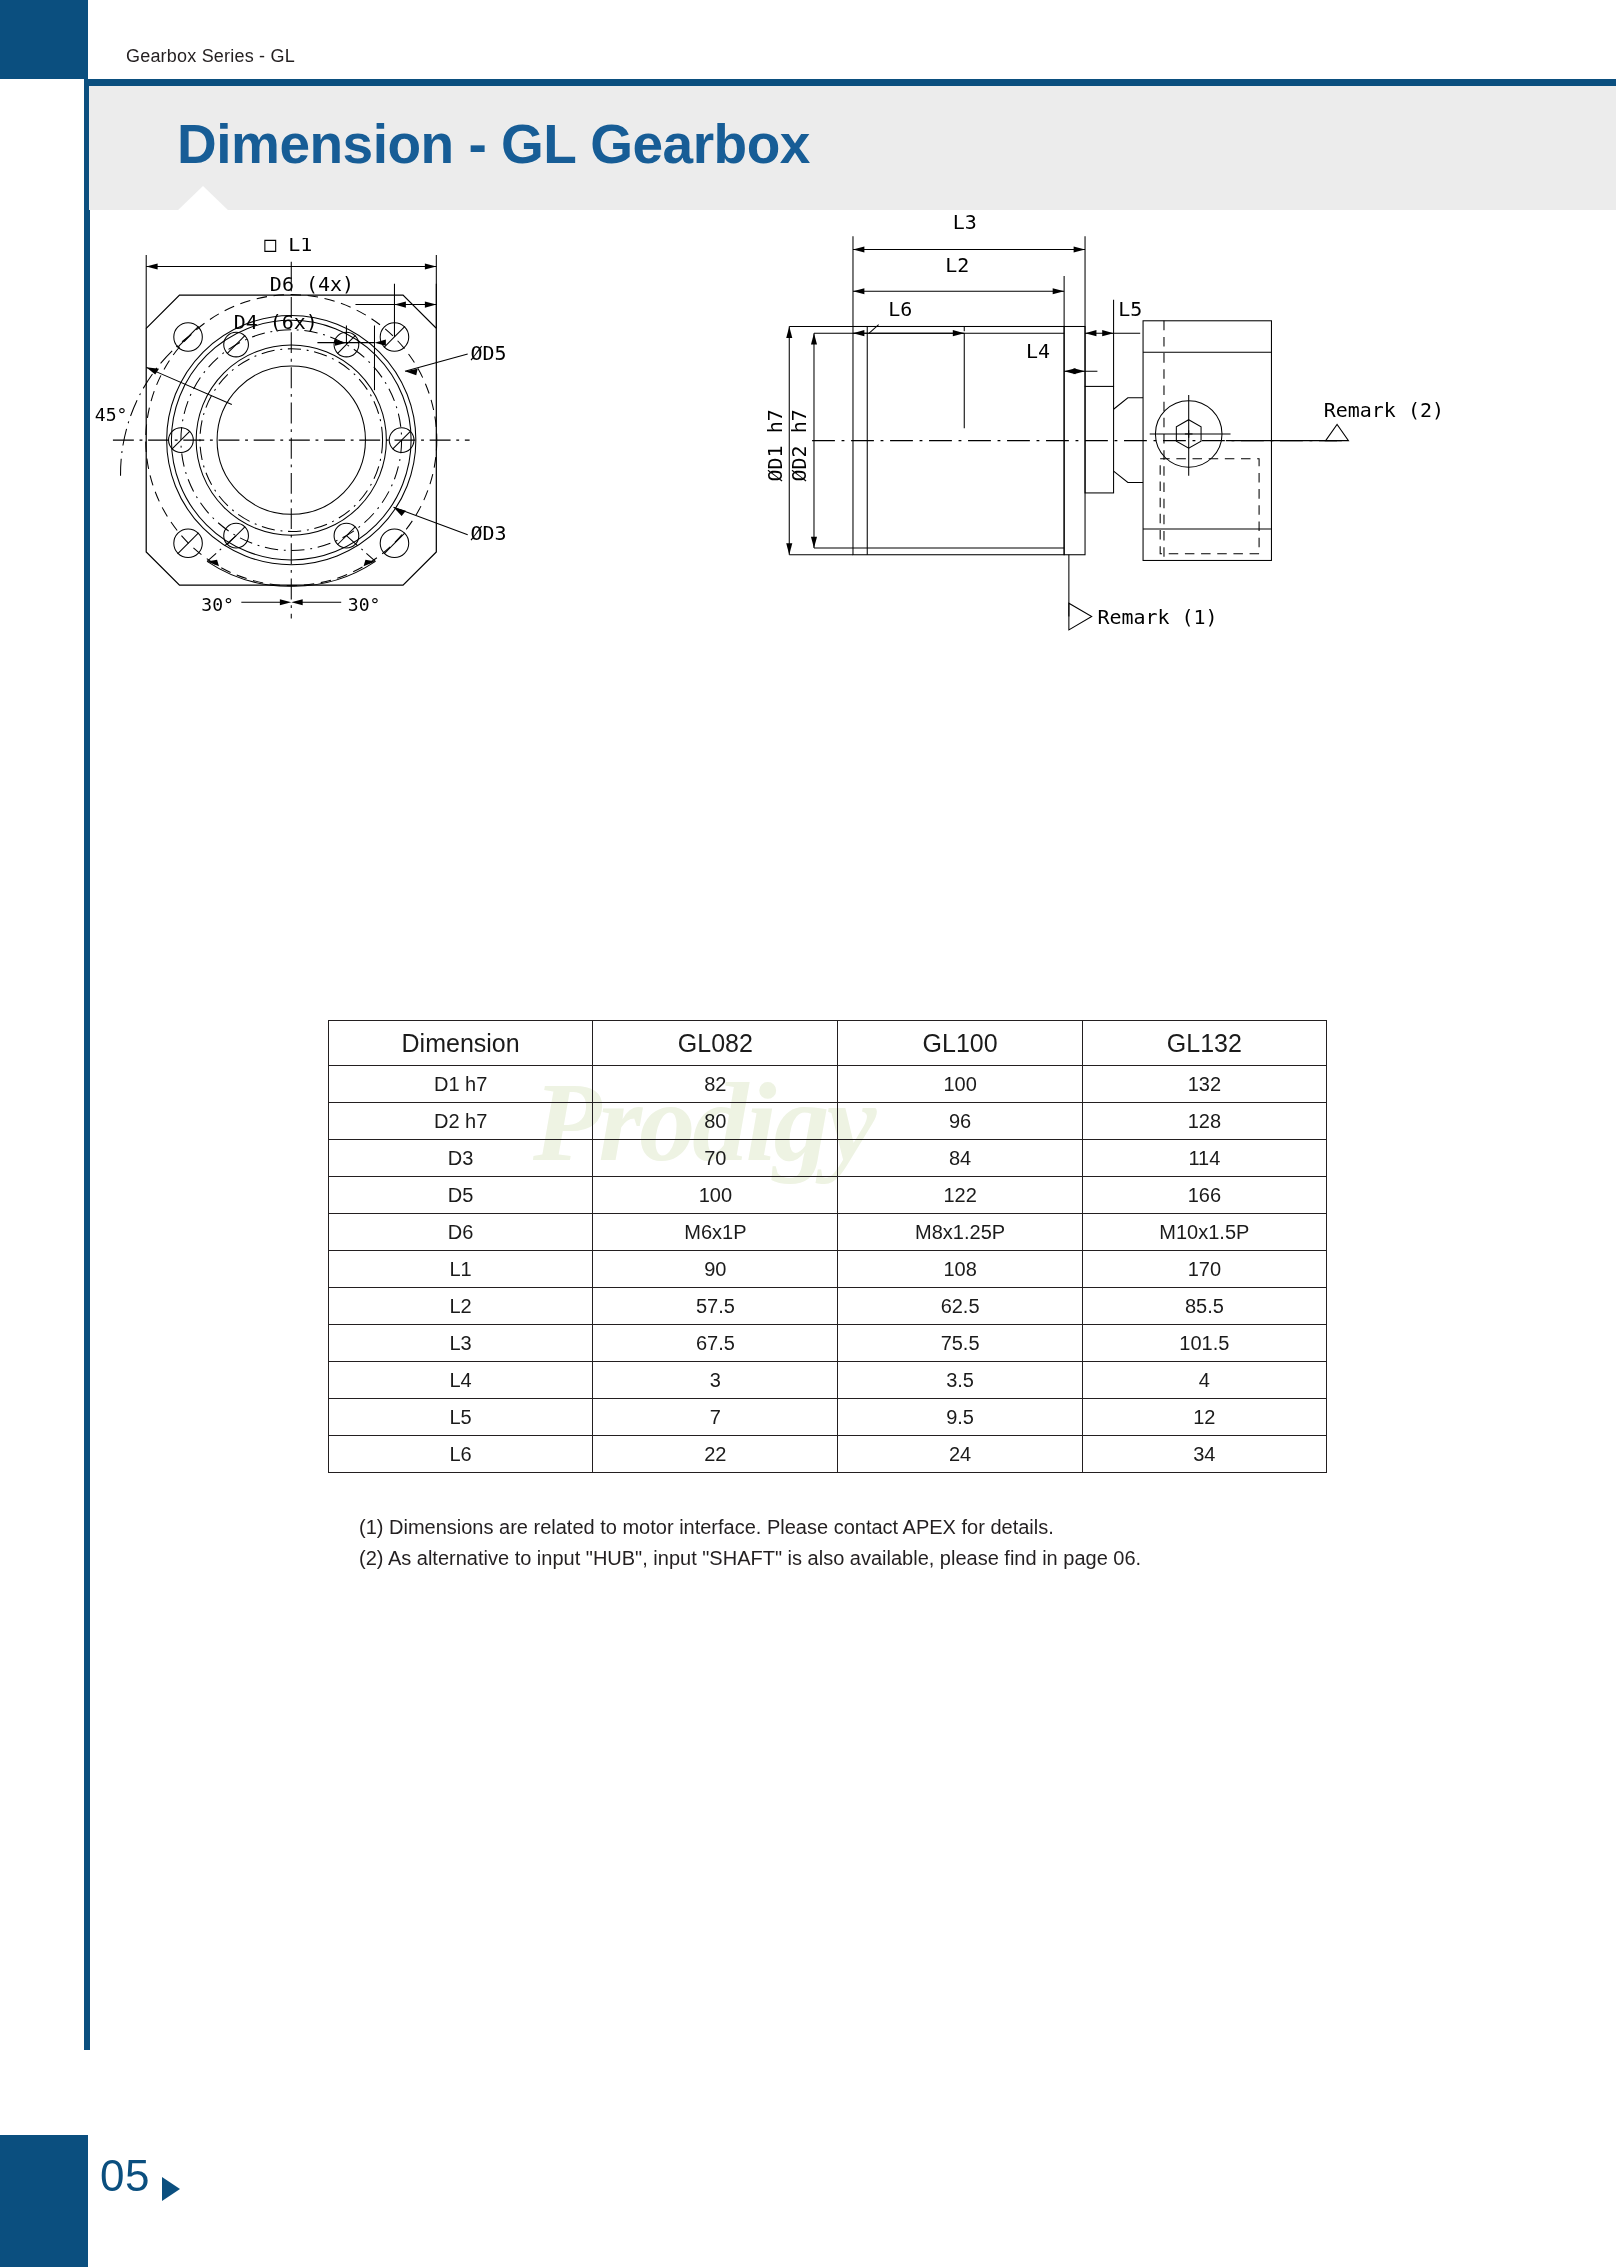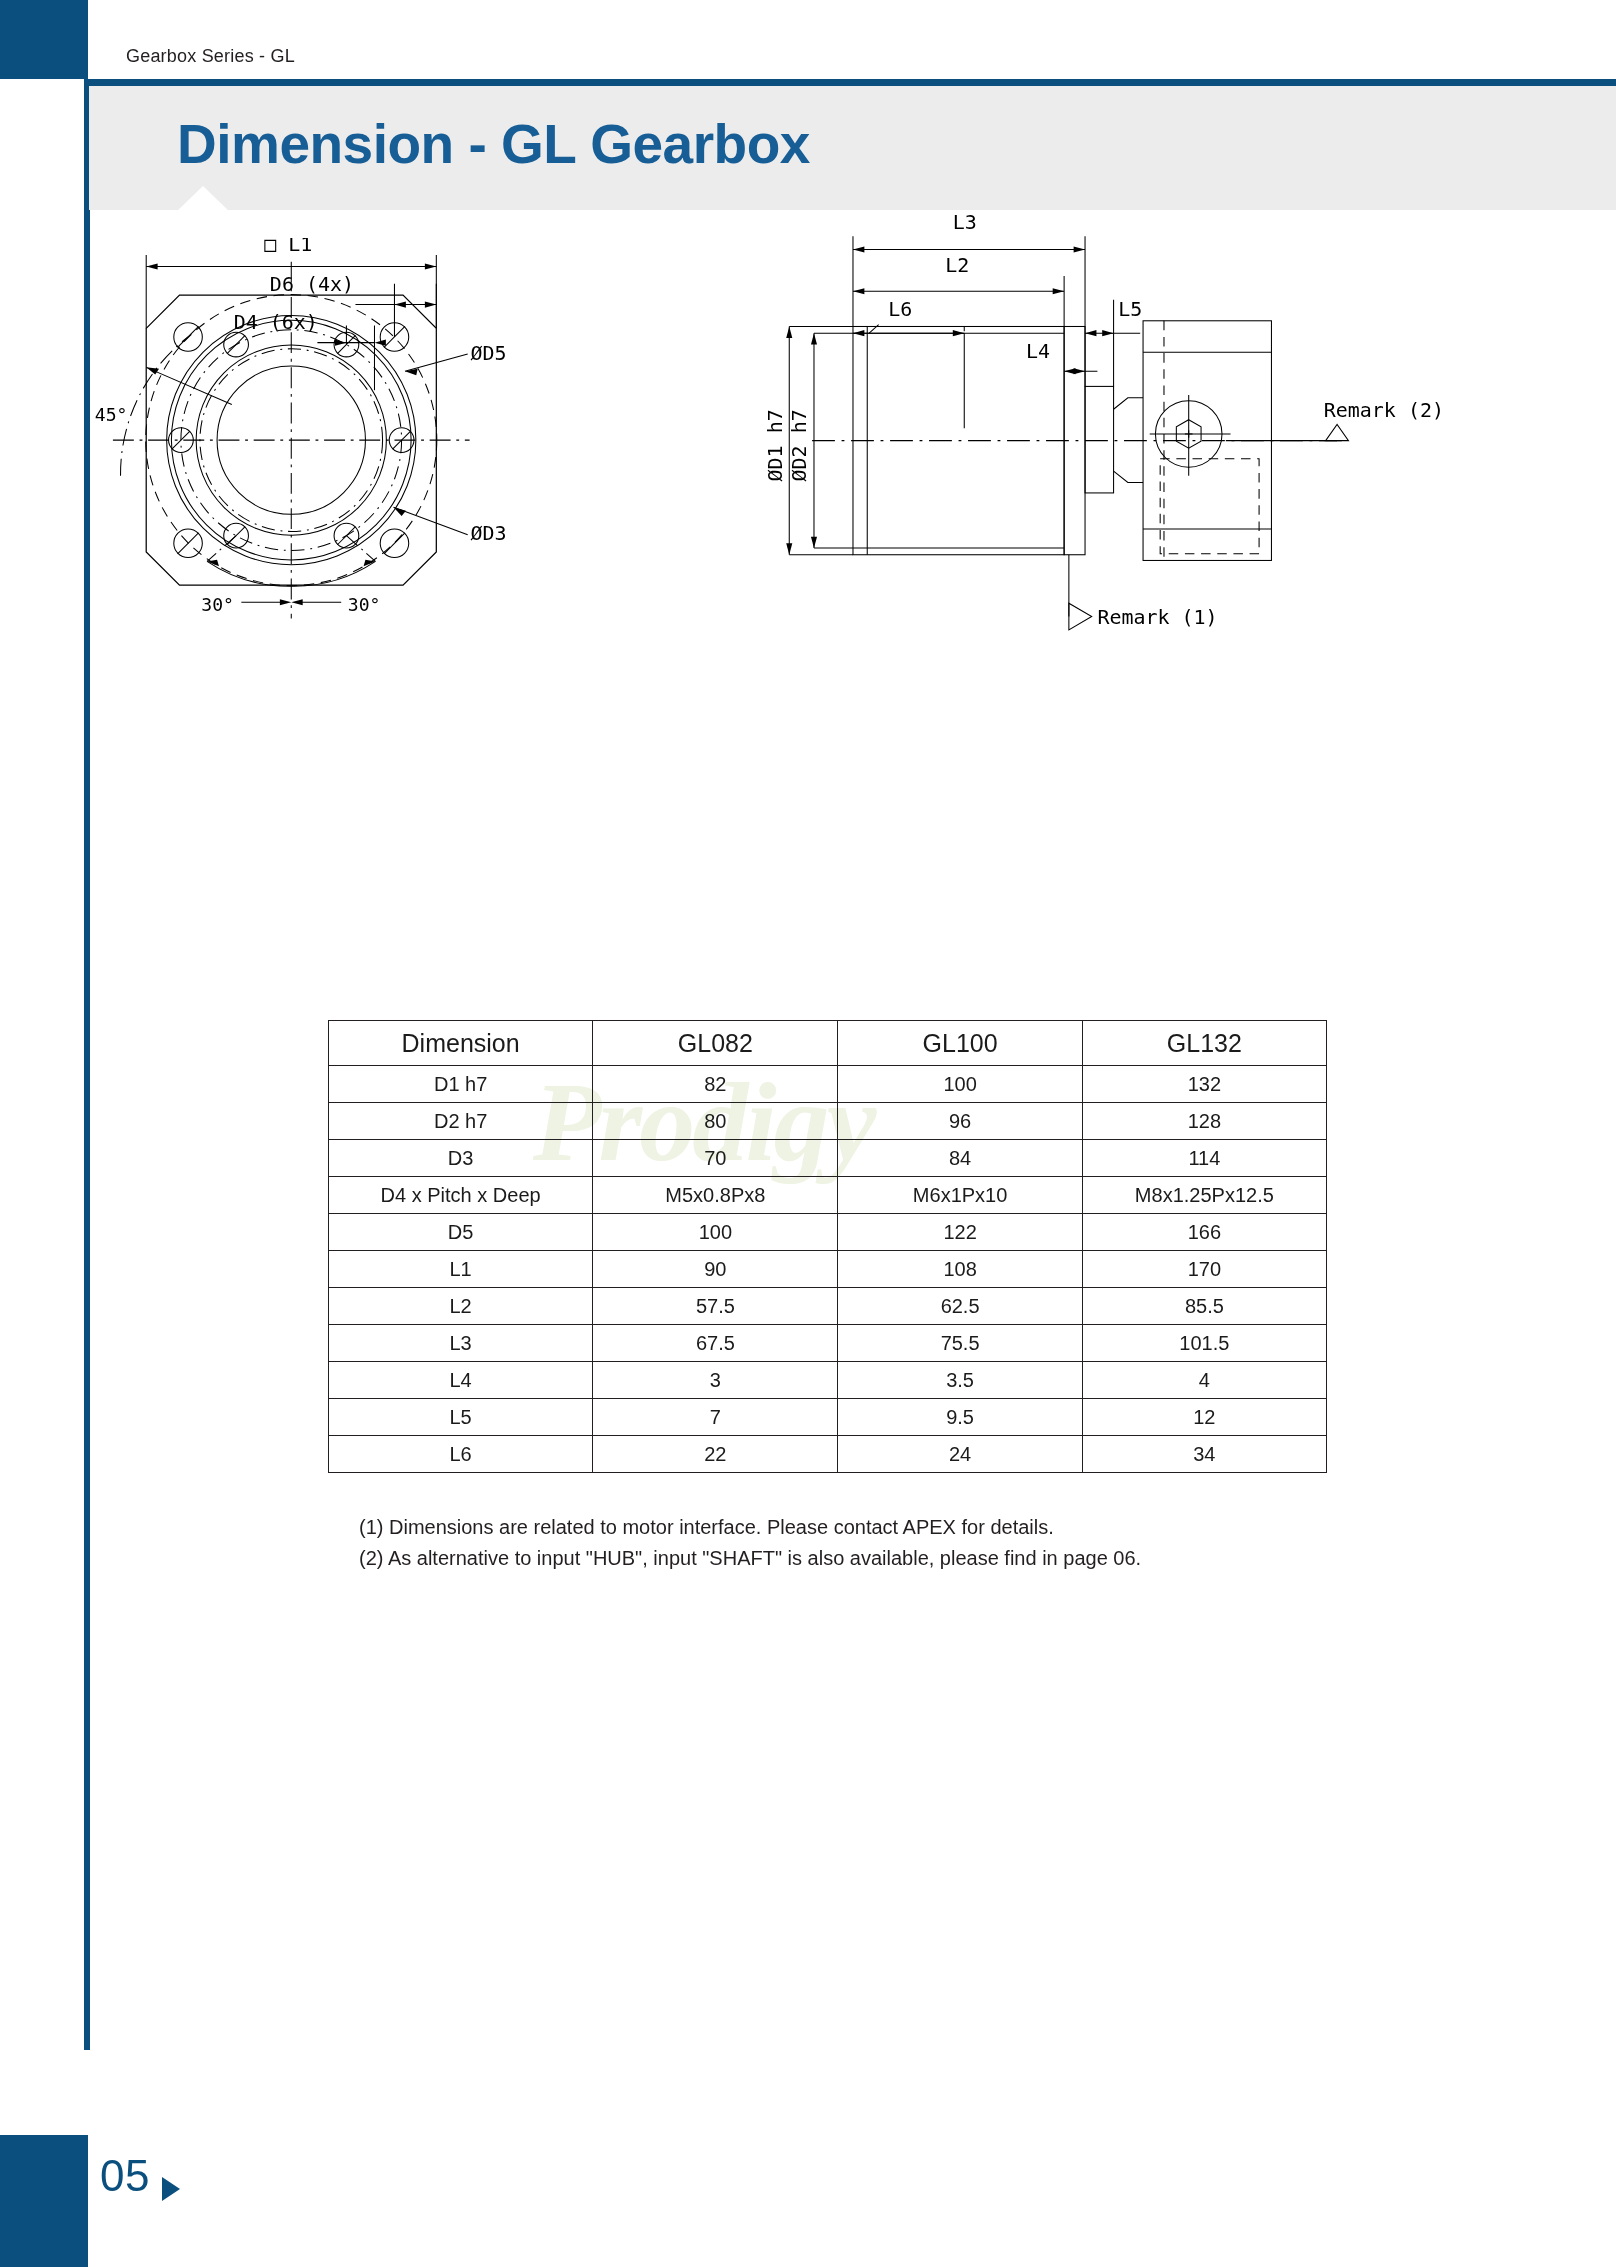--- a/index.html
+++ b/index.html
@@ -329,30 +329,30 @@
           <td>96</td>
           <td>128</td>
         </tr>
         <tr>
           <td class="lbl">D3</td>
           <td>70</td>
           <td>84</td>
           <td>114</td>
         </tr>
         <tr>
-          <td class="lbl">D4 x Pitch x Deep</td>
-          <td>M5x0.8Px8</td>
-          <td>M6x1Px10</td>
-          <td>M8x1.25Px12.5</td>
-        </tr>
-        <tr>
           <td class="lbl">D5</td>
           <td>100</td>
           <td>122</td>
           <td>166</td>
+        </tr>
+        <tr>
+          <td class="lbl">D6</td>
+          <td>M6x1P</td>
+          <td>M8x1.25P</td>
+          <td>M10x1.5P</td>
         </tr>
         <tr>
           <td class="lbl">L1</td>
           <td>90</td>
           <td>108</td>
           <td>170</td>
         </tr>
         <tr>
           <td class="lbl">L2</td>
           <td>57.5</td>

